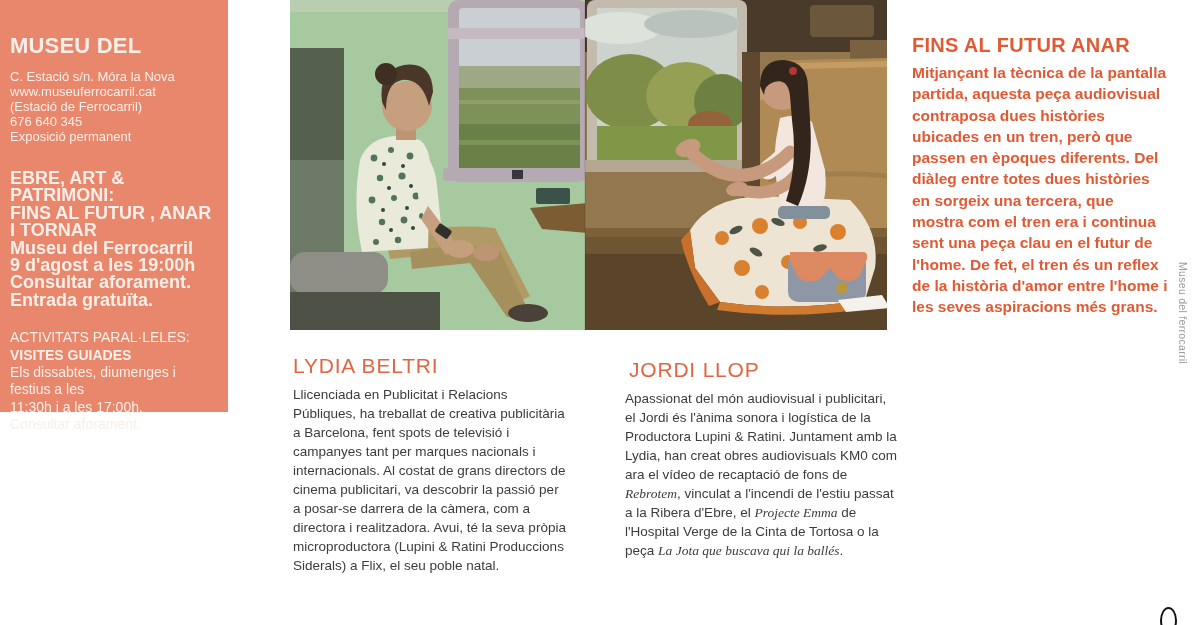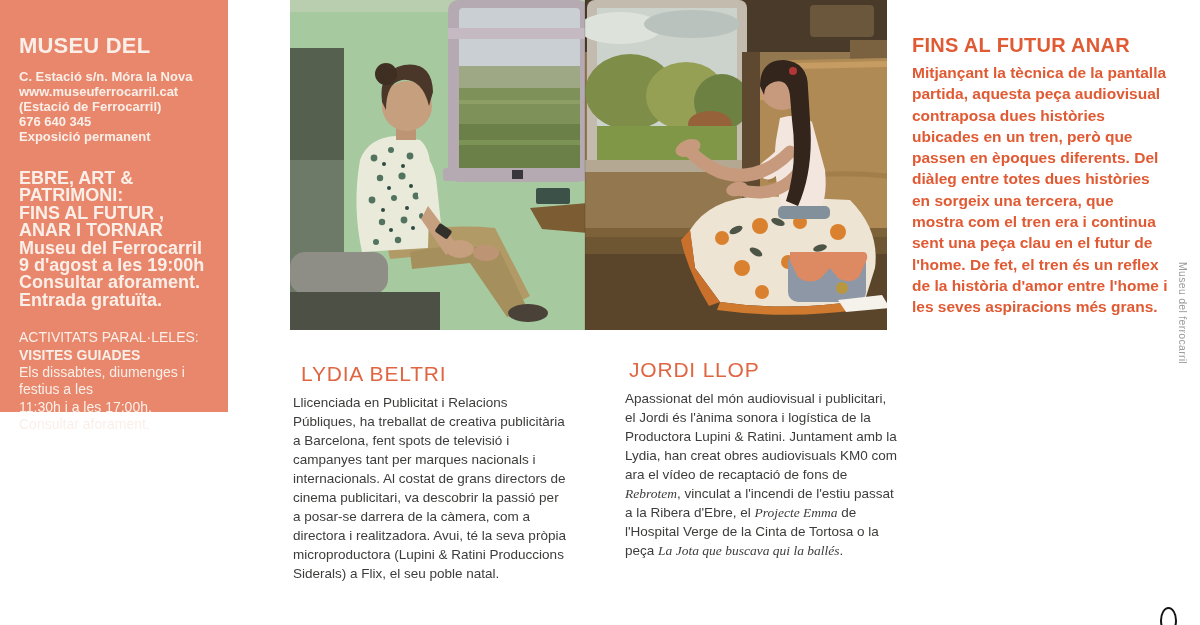--- a/index.html
+++ b/index.html
@@ -7,24 +7,24 @@
     width:1200px;height:625px;position:relative;overflow:hidden;
     background:#ffffff;
     font-family:"Liberation Sans", sans-serif;
     -webkit-font-smoothing:antialiased;
   }
   
   .sidebar{
     position:absolute;left:0;top:0;width:228px;height:412px;
     background:var(--sidebar-bg,#E8876C);
     color:var(--sidebar-text,#FAEFE8);
-    padding:34px 12px 0 19px;box-sizing:border-box;
+    padding:34px 12px 0 10px;box-sizing:border-box;
   }
   .sb-title{font-size:22px;font-weight:bold;line-height:24px;letter-spacing:.2px;}
-  .sb-addr{margin-top:11px;font-size:13px;font-weight:bold;line-height:15px;}
+  .sb-addr{margin-top:11px;font-size:13px;font-weight:normal;line-height:15px;}
   .sb-event{margin-top:26px;font-size:18px;font-weight:bold;line-height:17.4px;}
   .sb-acts{margin-top:20px;font-size:14px;font-weight:bold;line-height:17.4px;}
   .sb-acts .light{font-weight:normal;}
   
   .photo{position:absolute;left:290px;top:0;width:597px;height:330px;}
   
   .bio{position:absolute;top:355px;width:274px;}
   .bio.lydia{left:293px;}
   .bio.jordi{left:625px;}
   .bio-name{
@@ -224,21 +224,21 @@
       <path d="M500,252 L574,252 Q578,253 577,259 L569,277 Q559,285 548,278 L540,268 L530,279 Q518,285 508,277 L500,261 Z" fill="#DD8A62"></path>
       <circle cx="552" cy="288" r="6" fill="#B8973F"></circle>
       <path d="M548,300 L592,295 L600,308 L556,312 Z" fill="#F4F2EA"></path>
     </g>
 
     <rect x="294" y="0" width="2" height="330" fill="#000000" opacity=".07"></rect>
   </svg>
 </figure>
 
 <section class="bio lydia">
-  <h2 class="bio-name" style="margin:8px;">LYDIA BELTRI</h2>
+  <h2 class="bio-name" style="margin:0;">LYDIA BELTRI</h2>
   <p class="bio-text" style="margin:8px 0 0 0;"><span>Llicenciada en Publicitat i Relacions Públiques, ha treballat de creativa publicitària a Barcelona, fent spots de televisió i campanyes tant per marques nacionals i internacionals. Al costat de grans directors de cinema publicitari, va descobrir la passió per a posar-se darrera de la càmera, com a directora i realitzadora. Avui, té la seva pròpia microproductora (Lupini &amp; Ratini Produccions Siderals) a Flix, el seu poble natal.</span></p>
 </section>
 
 <section class="bio jordi">
   <h2 class="bio-name" style="margin:4px;">JORDI LLOP</h2>
   <p class="bio-text" style="margin:8px 0 0 0;"><span>Apassionat del món audiovisual i publicitari, el Jordi és l'ànima sonora i logística de la Productora Lupini &amp; Ratini. Juntament amb la Lydia, han creat obres audiovisuals KM0 com ara el vídeo de recaptació de fons de </span><i>Rebrotem</i><span>, vinculat a l'incendi de l'estiu passat a la Ribera d'Ebre, el </span><i>Projecte Emma</i><span> de l'Hospital Verge de la Cinta de Tortosa o la peça </span><i>La Jota que buscava qui la ballés</i><span>.</span></p>
 </section>
 
 <section class="feature">
   <h1 class="feature-title" style="margin:0;">

